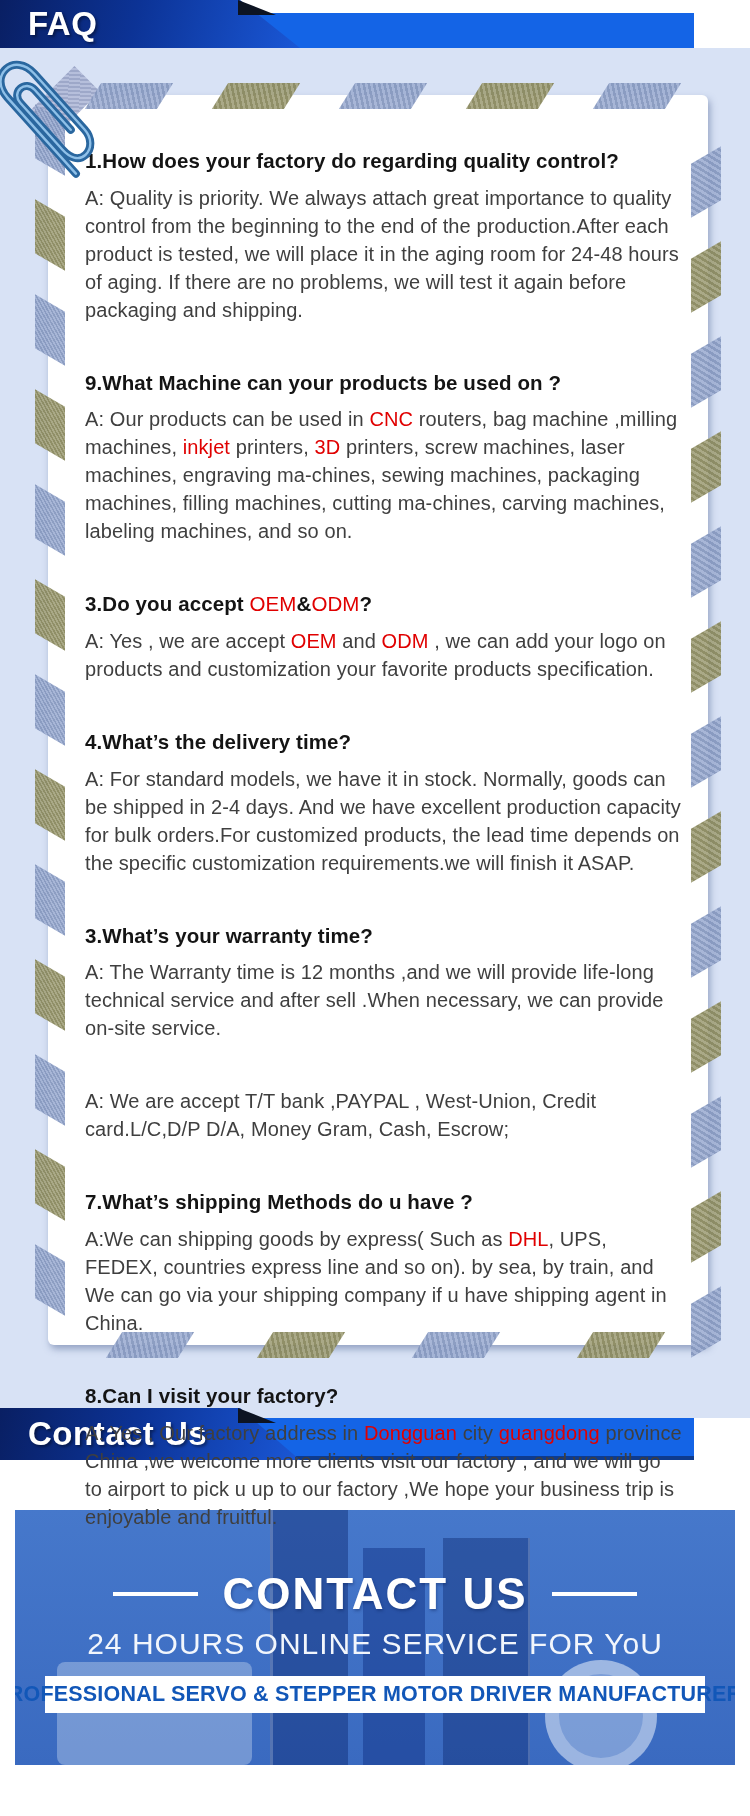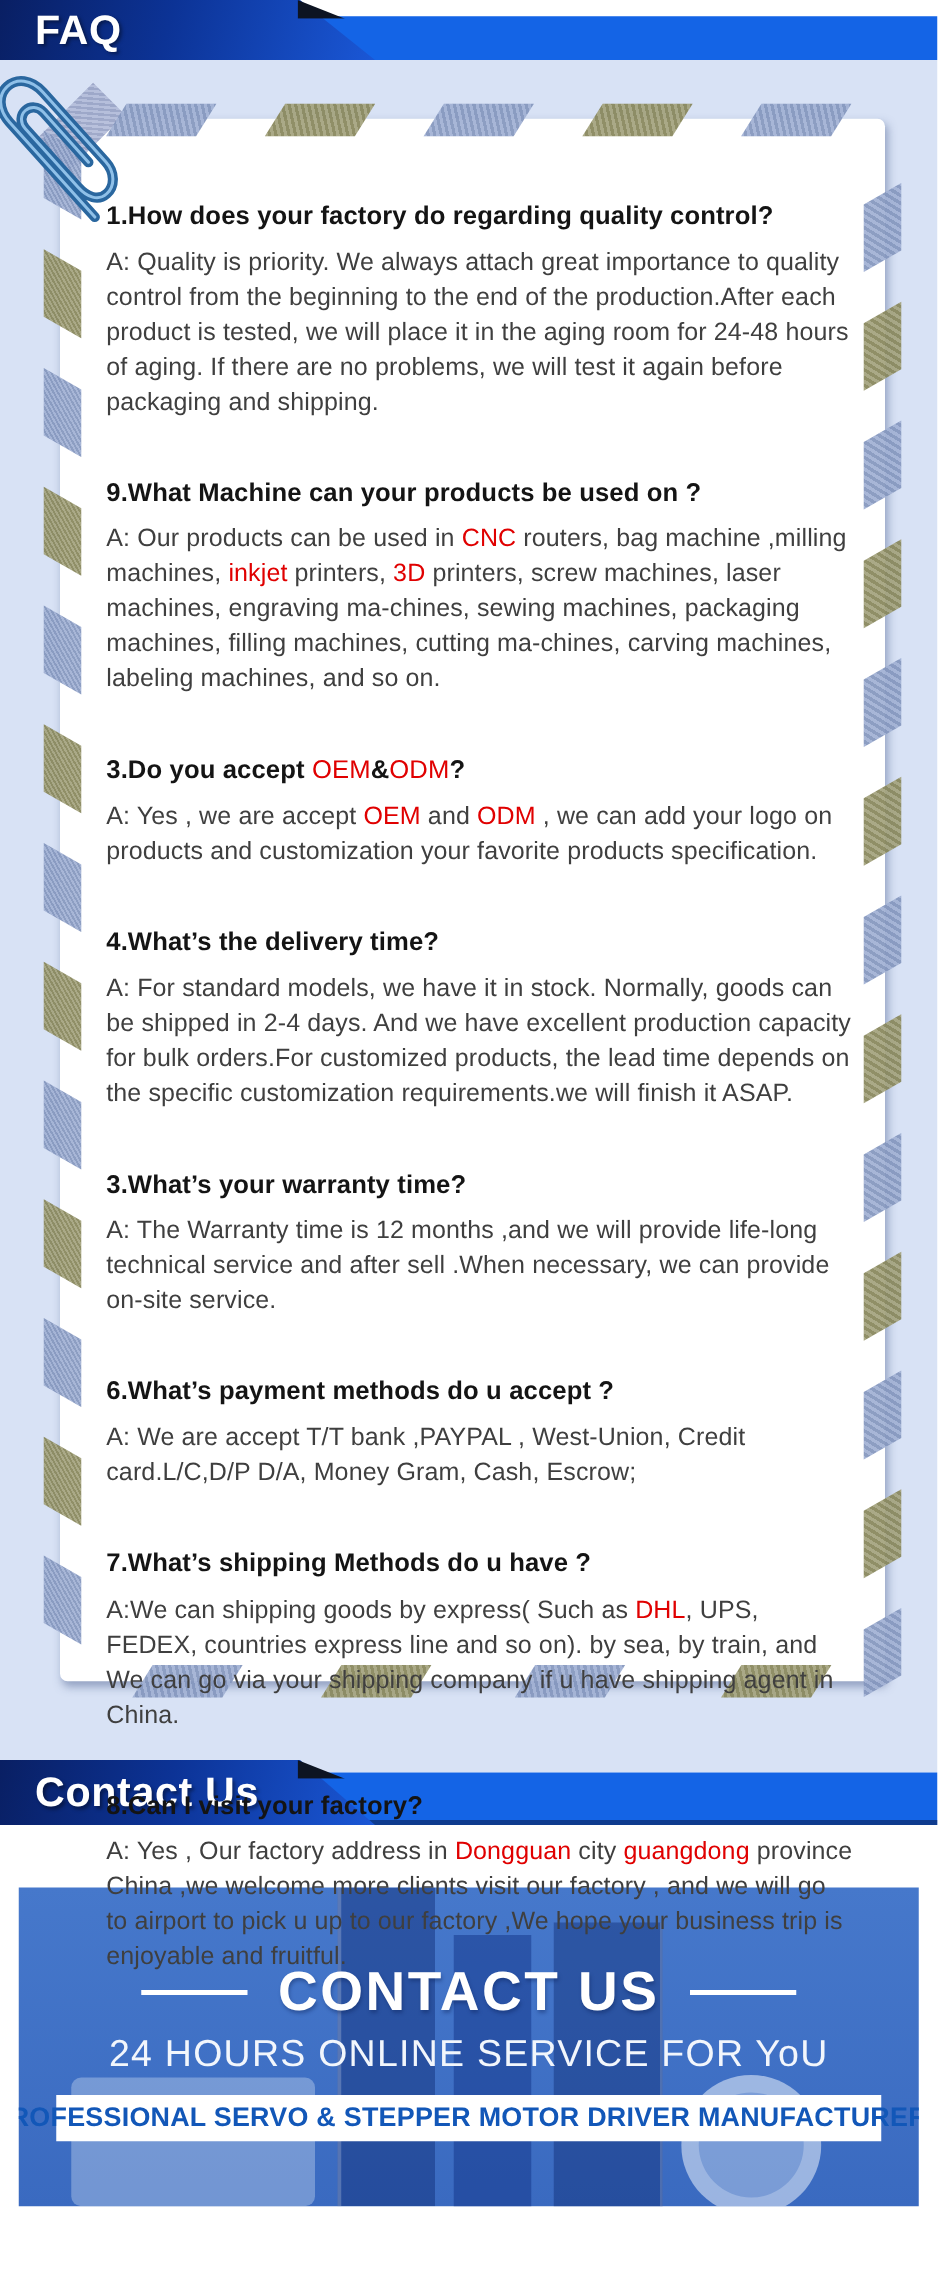--- a/index.html
+++ b/index.html
@@ -5,21 +5,21 @@
   html,body{margin:0;padding:0;}
   body{
     width:750px;height:1816px;position:relative;overflow:hidden;
     background:#ffffff;
     font-family:"Liberation Sans","DejaVu Sans",sans-serif;
     -webkit-font-smoothing:antialiased;
   }
   .page{position:absolute;inset:0;}
 
   
-  .banner{position:absolute;left:0;width:750px;height:48px;}
+  .banner{position:absolute;left:0;width:694px;height:48px;}
   .banner-top{top:0;}
   .banner-bottom{top:1408px;height:52px;}
   .banner-bar{position:absolute;left:0;right:0;top:13px;bottom:0;background:#1464e6;}
   .banner-bottom .banner-bar{top:10px;box-shadow:inset 0 -4px 0 rgba(10,25,70,.55);}
   .banner-dark{
     position:absolute;top:0;bottom:0;left:0;width:300px;
     background:linear-gradient(105deg,#091f63 0%,#0c3396 45%,#1a57d6 100%);
     clip-path:polygon(0 0,80% 0,100% 100%,0 100%);
   }
   .banner-fold{
@@ -41,21 +41,21 @@
     position:absolute;left:48px;top:95px;width:660px;height:1250px;
     background:#ffffff;border-radius:6px;
     box-shadow:2px 4px 7px rgba(80,100,145,.5);
   }
   .faq-list{
     position:relative;z-index:2;list-style:none;
     margin:0;padding:52px 26px 0 37px;
   }
   .faq-item{margin:0 0 45px 0;}
   .faq-item .q{
-    margin:12px 0 9px 0;font-size:20.5px;line-height:1.35;
+    margin:0 0 9px 0;font-size:20.5px;line-height:1.35;
     font-weight:bold;color:#141414;letter-spacing:.1px;
   }
   .faq-item .a{
     margin:0;font-size:20px;line-height:1.4;color:#3f3f3f;letter-spacing:.1px;
   }
   .red{color:#e00000;font-weight:normal;}
 
   
   .tape{
     position:absolute;z-index:1;opacity:.93;
@@ -132,21 +132,20 @@
         <h3 class="q"><span>4.What’s the delivery time?</span></h3>
         <p class="a"><span>A: For standard models, we have it in stock. Normally, goods can be shipped in 2-4 days. And we have excellent production capacity for bulk orders.For customized products, the lead time depends on the specific customization requirements.we will finish it ASAP.</span></p>
       </li>
 
       <li class="faq-item">
         <h3 class="q"><span>3.What’s your warranty time?</span></h3>
         <p class="a"><span>A: The Warranty time is 12 months ,and we will provide life-long technical service and after sell .When necessary, we can provide on-site service.</span></p>
       </li>
 
       <li class="faq-item">
-        <h3 class="q"><span>6.What’s payment methods do u accept ?</span></h3>
         <p class="a"><span>A: We are accept T/T bank ,PAYPAL , West-Union, Credit card.L/C,D/P D/A, Money Gram, Cash, Escrow;</span></p>
       </li>
 
       <li class="faq-item">
         <h3 class="q"><span>7.What’s shipping Methods do u have ?</span></h3>
         <p class="a"><span>A:We can shipping goods by express( Such as </span><span class="red">DHL</span><span>, UPS, FEDEX, countries express line and so on). by sea, by train, and We can go via your shipping company if u have shipping agent in China.</span></p>
       </li>
 
       <li class="faq-item">
         <h3 class="q"><span>8.Can I visit your factory?</span></h3>

